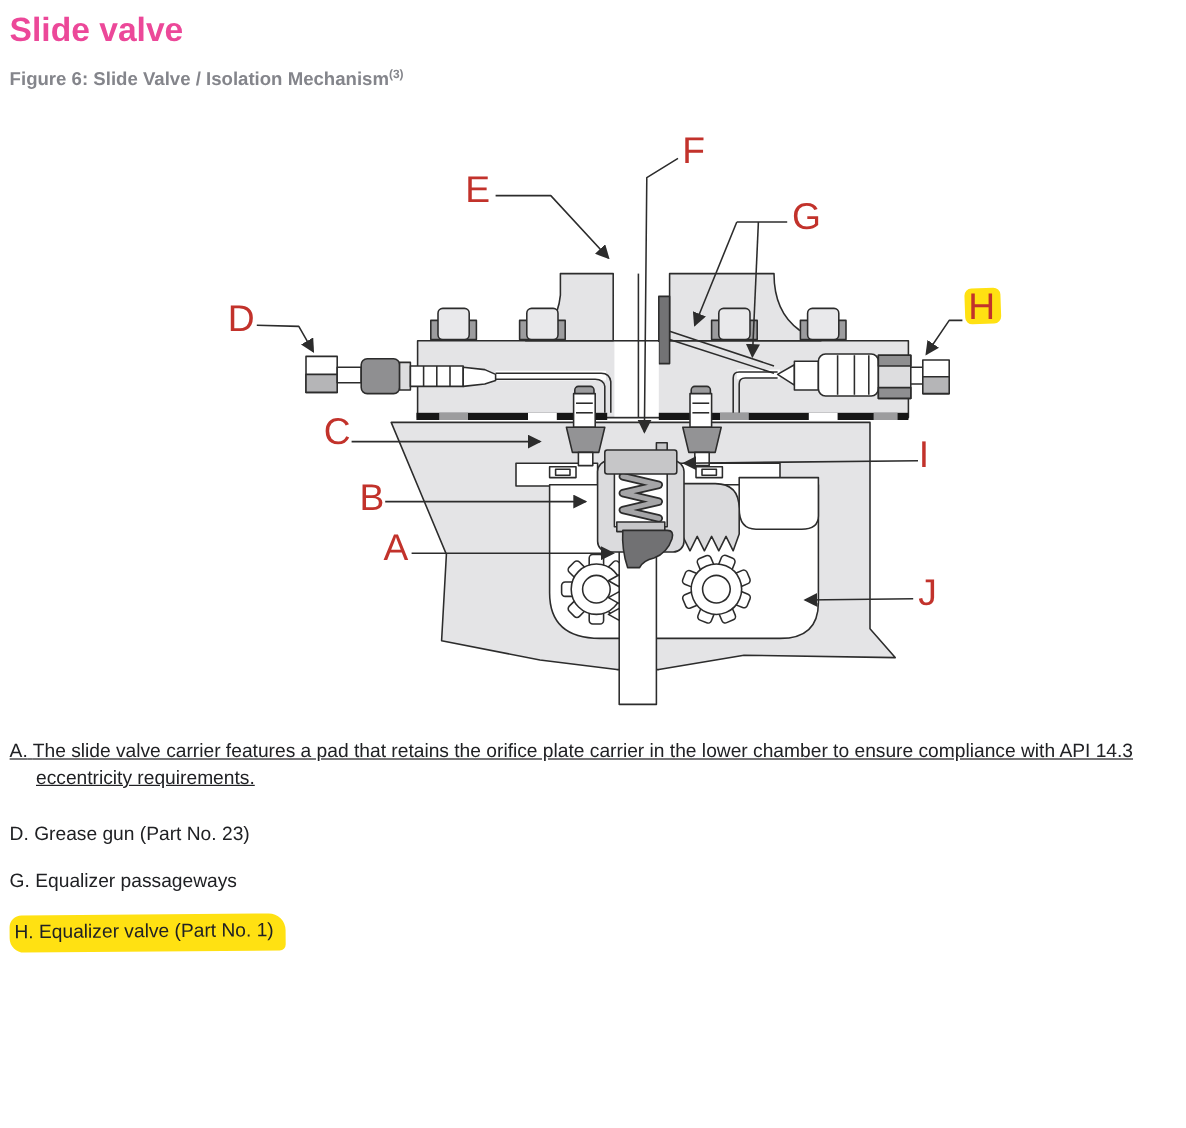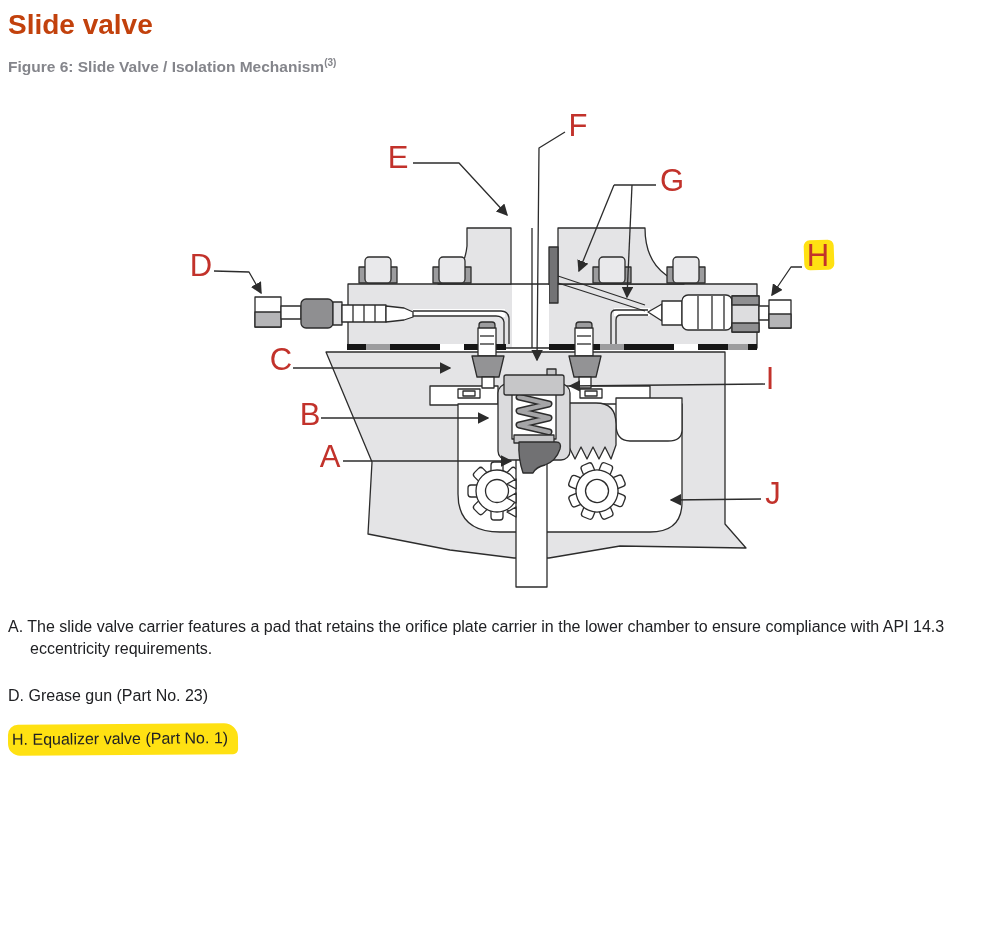--- a/index.html
+++ b/index.html
@@ -1,26 +1,26 @@
 <!DOCTYPE html>
 <html><head>
 <meta charset="utf-8">
 <style>
   html,body{margin:0;padding:0;background:#ffffff;}
   .page{position:relative;width:988px;height:940px;background:#fff;overflow:hidden;
         font-family:"Liberation Sans",sans-serif;}
   .title{position:absolute;top:10px;left:8px;margin:0;font-size:28px;line-height:1.1;
-         font-weight:700;color:#c2410c;}
+         font-weight:700;color:#ec4899;}
   .caption{position:absolute;top:57px;left:8px;font-size:15.5px;font-weight:700;color:#84858B;}
   .caption sup{font-size:10px;}
   .diagram-wrap{position:absolute;top:95px;left:0;width:988px;height:520px;}
   .legend{position:absolute;top:616px;left:8px;width:973px;font-size:16px;line-height:1.35;
           color:#202124;list-style:none;margin:0;padding:0;}
   .legend li{margin:0 0 17px 0;padding-left:22px;text-indent:-22px;}
-  .legend li.first{margin-bottom:26px;}
+  .legend li.first{margin-bottom:26px;text-decoration:underline;}
   .legend li.hl{padding-left:0;text-indent:0;}
   .legend li.hl .line{display:inline-block;background:#FFE112;padding:4px 10px 5px 4px;
           border-radius:10px 14px 5px 12px;transform:rotate(-0.45deg);}
   svg text.lbl{font-family:"Liberation Sans",sans-serif;font-size:31px;fill:#C2322B;}
 </style>
 </head>
 <body>
 
 <div class="page">
 
@@ -224,16 +224,17 @@
         <text class="lbl" x="818" y="266" text-anchor="middle">H</text>
         <text class="lbl" x="770" y="389" text-anchor="middle">I</text>
         <text class="lbl" x="773" y="504" text-anchor="middle">J</text>
       </g>
     </svg>
   </div>
 
   <ul class="legend">
     <li class="first"><span class="line"><span>A.</span> <span>The slide valve carrier features a pad that retains the orifice plate carrier in the lower chamber to ensure compliance with API 14.3 eccentricity requirements.</span></span></li>
     <li><span class="line"><span>D.</span> <span>Grease gun (Part No. 23)</span></span></li>
+    <li><span class="line"><span>G.</span> <span>Equalizer passageways</span></span></li>
     <li class="hl"><span class="line"><span>H.</span> <span>Equalizer valve (Part No. 1)</span></span></li>
   </ul>
 
 </div>
 
 </body></html>

